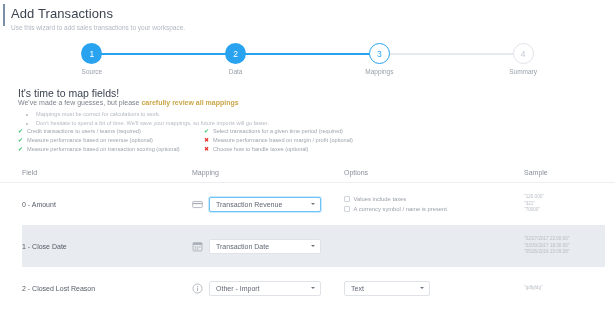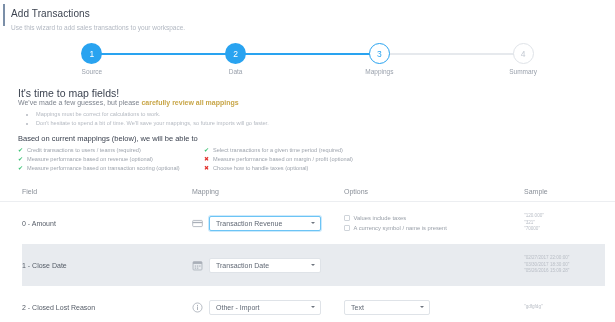--- a/index.html
+++ b/index.html
@@ -13,21 +13,21 @@
   }
   #app { position: relative; width: 615px; height: 322px; background:#fff; }
 
   
   .header { position: relative; padding: 7px 0 0 11px; }
   .header-accent {
     position: absolute; left: 3px; top: 4px;
     width: 2px; height: 22px; background: #7b8fa8;
   }
   .page-title {
-    font-size: 10px; color: #3d4busy; color:#3c4350;
+    font-size: 13px; color: #3d4busy; color:#3c4350;
     letter-spacing: .1px; line-height: 13px;
   }
   .page-subtitle {
     font-size: 6.5px; color: #b2b8c2; margin-top: 3px; line-height: 9px;
   }
 
   
   .stepper {
     position: relative; margin: 11px 0 0 0; height: 40px;
   }
@@ -151,21 +151,20 @@
   <div class="intro">
     <div class="intro-h">It's time to map fields!</div>
     <div class="intro-p">
       <span>We've made a few guesses, but please </span><b>carefully review all mappings</b>
     </div>
     <ul class="intro-ul" id="intro-bullets">
         <li>Mappings must be correct for calculations to work.</li>
         <li>Don't hesitate to spend a bit of time. We'll save your mappings, so future imports will go faster.</li>
       </ul>
 
-    <div class="caps-h">Based on current mappings (below), we will be able to</div>
     <div class="caps">
       <div class="caps-col" id="caps-left">
           <div class="cap-item">
             <span class="cap-mark yes">✔</span>
             <span>Credit transactions to users / teams (required)</span>
           </div>
           <div class="cap-item">
             <span class="cap-mark yes">✔</span>
             <span>Measure performance based on revenue (optional)</span>
           </div>

